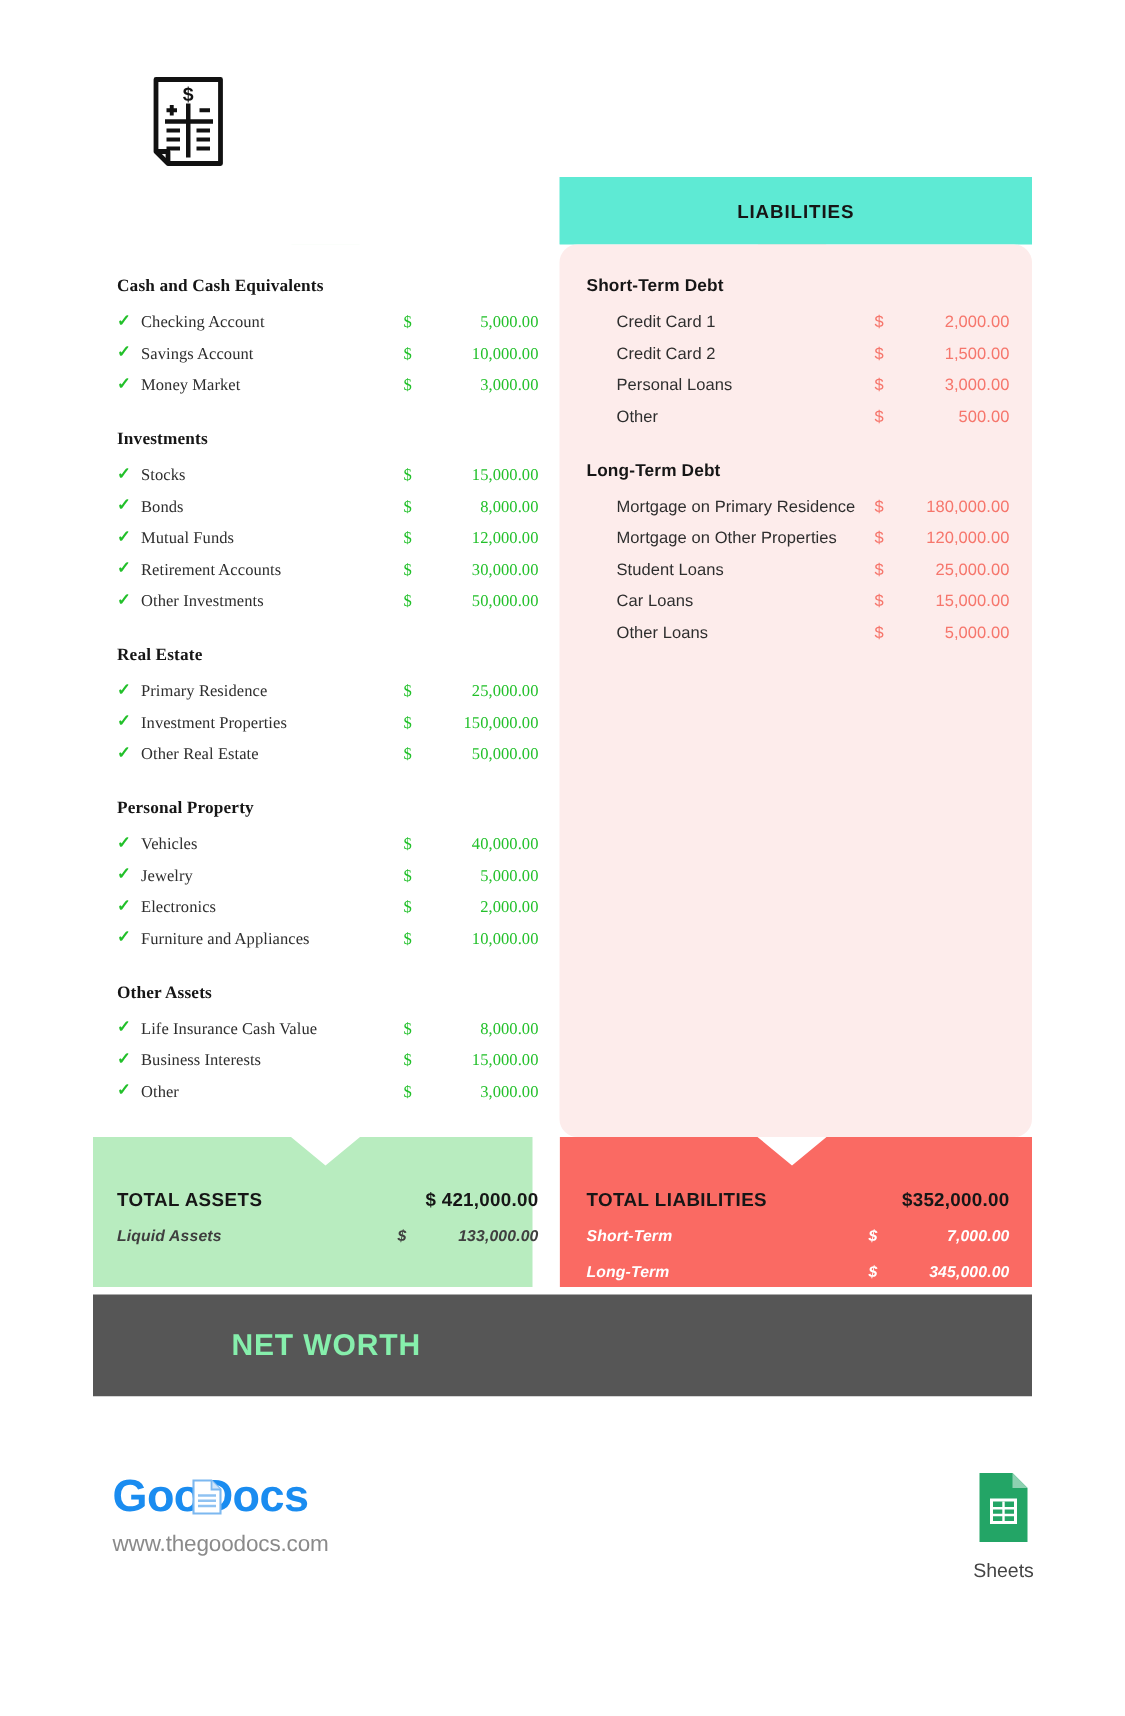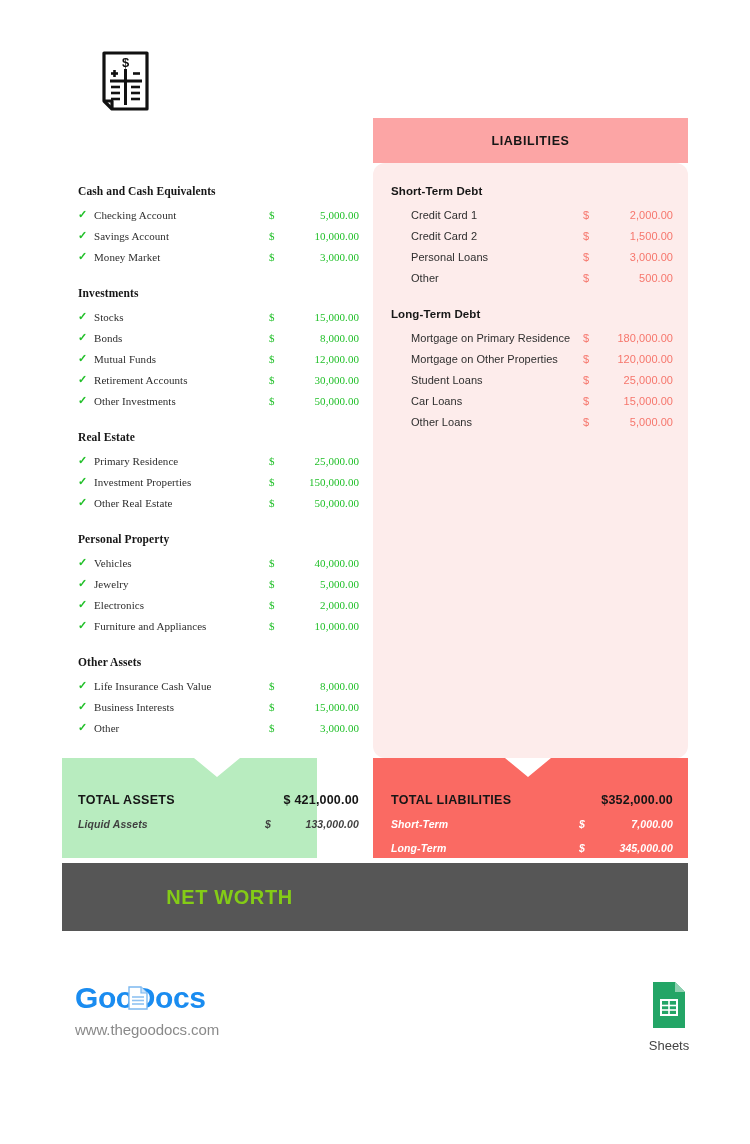--- a/index.html
+++ b/index.html
@@ -30,21 +30,21 @@
   .title-bold { font-size: 30px; font-weight: 700; color: #111111; letter-spacing: .3px; }
   .title-light { font-size: 30px; font-weight: 400; color: #22c02a; letter-spacing: .3px; margin-left: 9px; }
 
   
   .bands { position: relative; height: 45px; }
   .band {
     position: absolute; top: 0; height: 45px;
     display: flex; align-items: center; justify-content: center;
   }
   .band-assets { left: 0; width: 311px; background: #b8ecbf; }
-  .band-liab   { left: 311px; width: 315px; background: #fca5a5; }
+  .band-liab   { left: 311px; width: 315px; background: #5eead4; }
   .band-label { font-size: 12.5px; font-weight: 700; color: #161616; letter-spacing: .6px; }
   .notch {
     position: absolute; top: 45px; width: 46px; height: 17px;
     clip-path: polygon(0 0, 100% 0, 50% 100%);
   }
   .notch-assets { left: 132px; background: #b8ecbf; }
   .notch-liab   { left: 443px; background: #fa6a63; }
 
   
   .body { position: relative; height: 595px; }
@@ -71,21 +71,21 @@
   .a-inner .group-title { margin-bottom: 7px; }
   .l-inner .group-title { margin-bottom: 7px; }
   .l-inner .row-label { margin-left: 20px; }
 
   
   .totals { position: relative; height: 100px; }
   .tot {
     position: absolute; top: 0; height: 100px;
   }
   .tot-assets {
-    left: 0; width: 255px; background: #b8ecbf;
+    left: 0; width: 293px; background: #b8ecbf;
     clip-path: polygon(0 0, 132px 0, 155px 19px, 178px 0, 311px 0, 311px 100px, 178px 100px, 155px 119px, 132px 100px, 0 100px);
   }
   .tot-liab {
     left: 311px; width: 315px; background: #fa6a63;
     clip-path: polygon(0 0, 132px 0, 155px 19px, 178px 0, 315px 0, 315px 100px, 178px 100px, 155px 119px, 132px 100px, 0 100px);
   }
   .tot-inner { position: absolute; left: 16px; top: 30px; width: 281px; }
   .tot-liab .tot-inner { left: 18px; width: 282px; }
   .tot-row { display: flex; align-items: center; height: 24px; }
   .tot-head { font-size: 12.5px; font-weight: 700; color: #161616; flex: 1; letter-spacing: .3px; }
@@ -95,22 +95,22 @@
   .tot-sub-val { font-size: 10.5px; font-style: italic; font-weight: 700; width: 78px; text-align: right; letter-spacing: .1px; }
   .tot-assets .tot-sub, .tot-assets .tot-sub-cur, .tot-assets .tot-sub-val { color: #3f3f3f; }
   .tot-liab .tot-sub, .tot-liab .tot-sub-cur, .tot-liab .tot-sub-val { color: #ffffff; }
 
   
   .net {
     position: absolute; left: 0; top: 818px; width: 626px; height: 68px;
     background: #565656; display: flex; align-items: center;
   }
   .net-label {
-    position: absolute; left: 12px; width: 311px; text-align: center;
-    font-size: 20px; font-weight: 700; color: #84cc16; letter-spacing: .6px;
+    position: absolute; left: 0; width: 311px; text-align: center;
+    font-size: 20px; font-weight: 700; color: #86efac; letter-spacing: .6px;
   }
   .net-val {
     position: absolute; left: 311px; width: 315px; text-align: center;
     font-size: 21px; font-weight: 700; color: #c6efcb; letter-spacing: .5px;
   }
 
   
   .footer { position: absolute; left: 0; top: 975px; width: 750px; height: 110px; }
   .logo { position: absolute; left: 75px; top: 8px; }
   .logo-text { font-size: 30px; font-weight: 700; color: #1a8cf0; letter-spacing: -.4px; line-height: 1; position: relative; }

